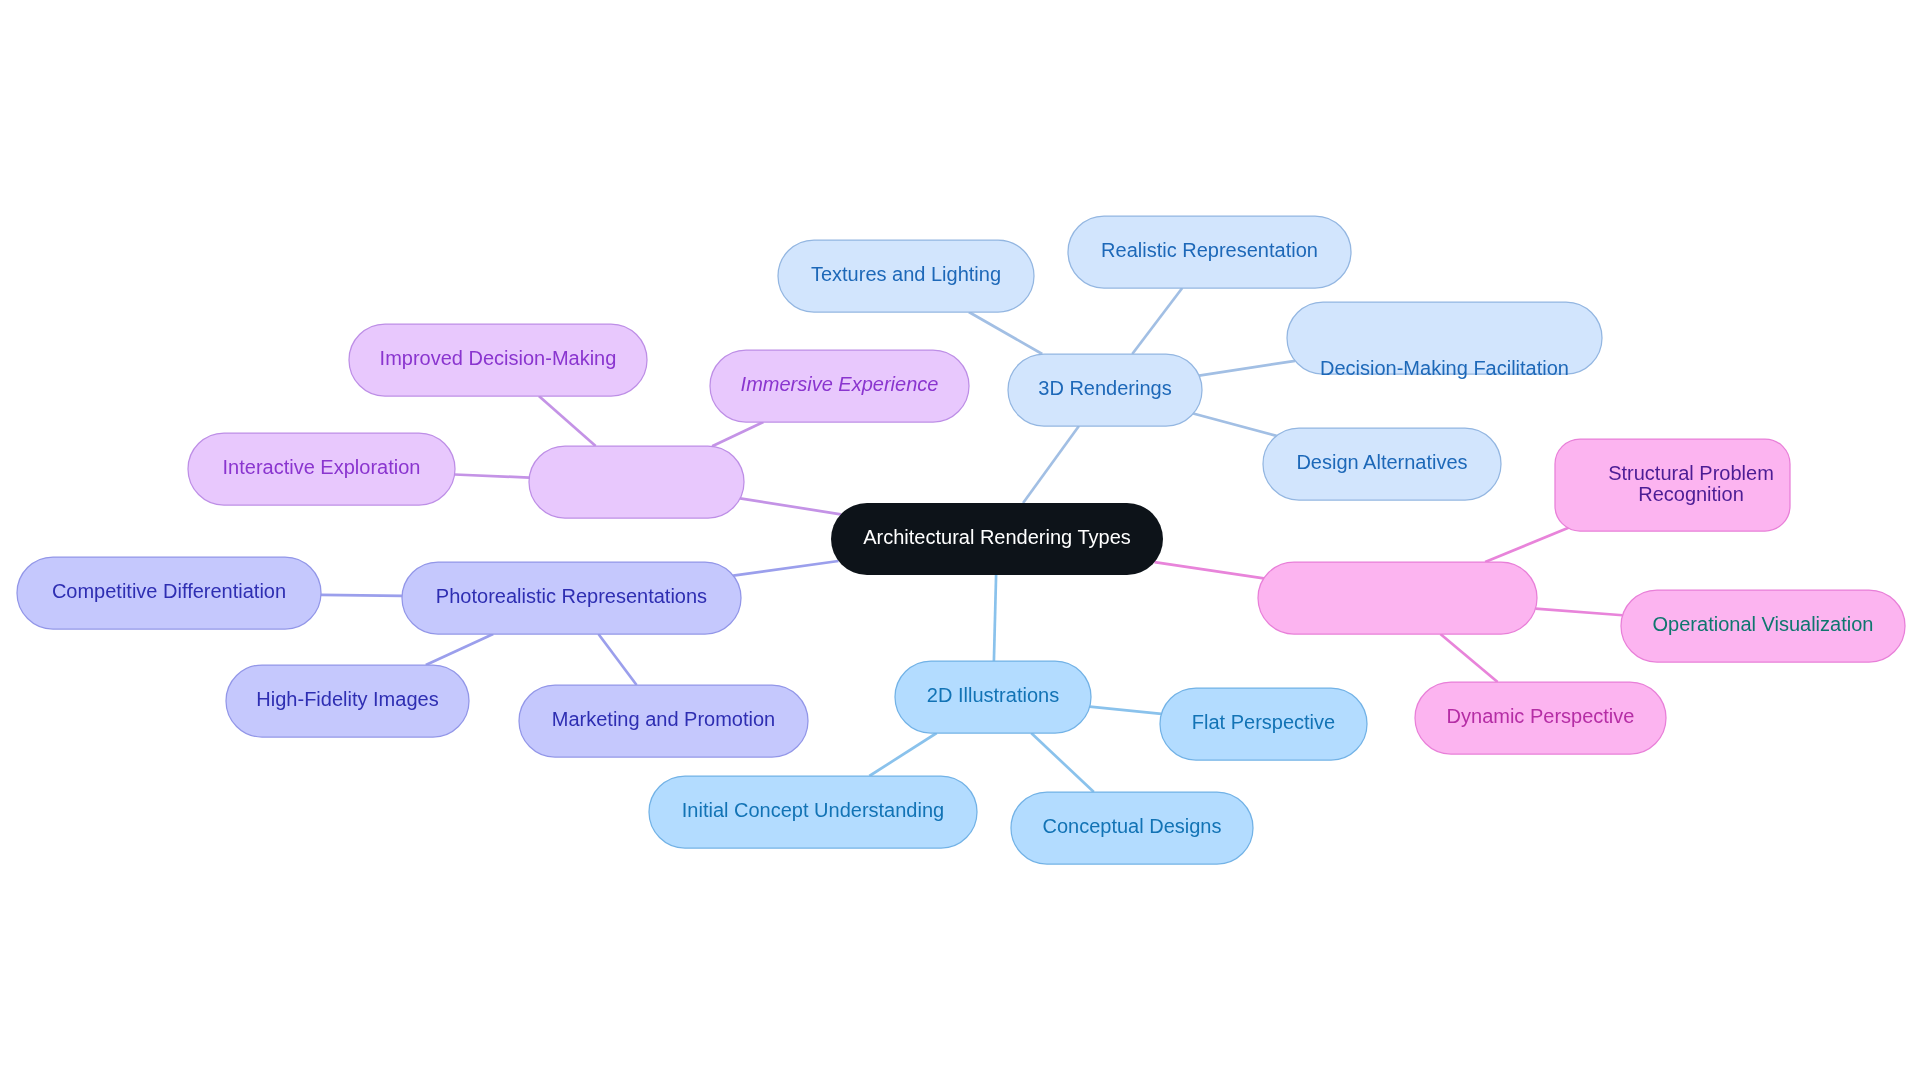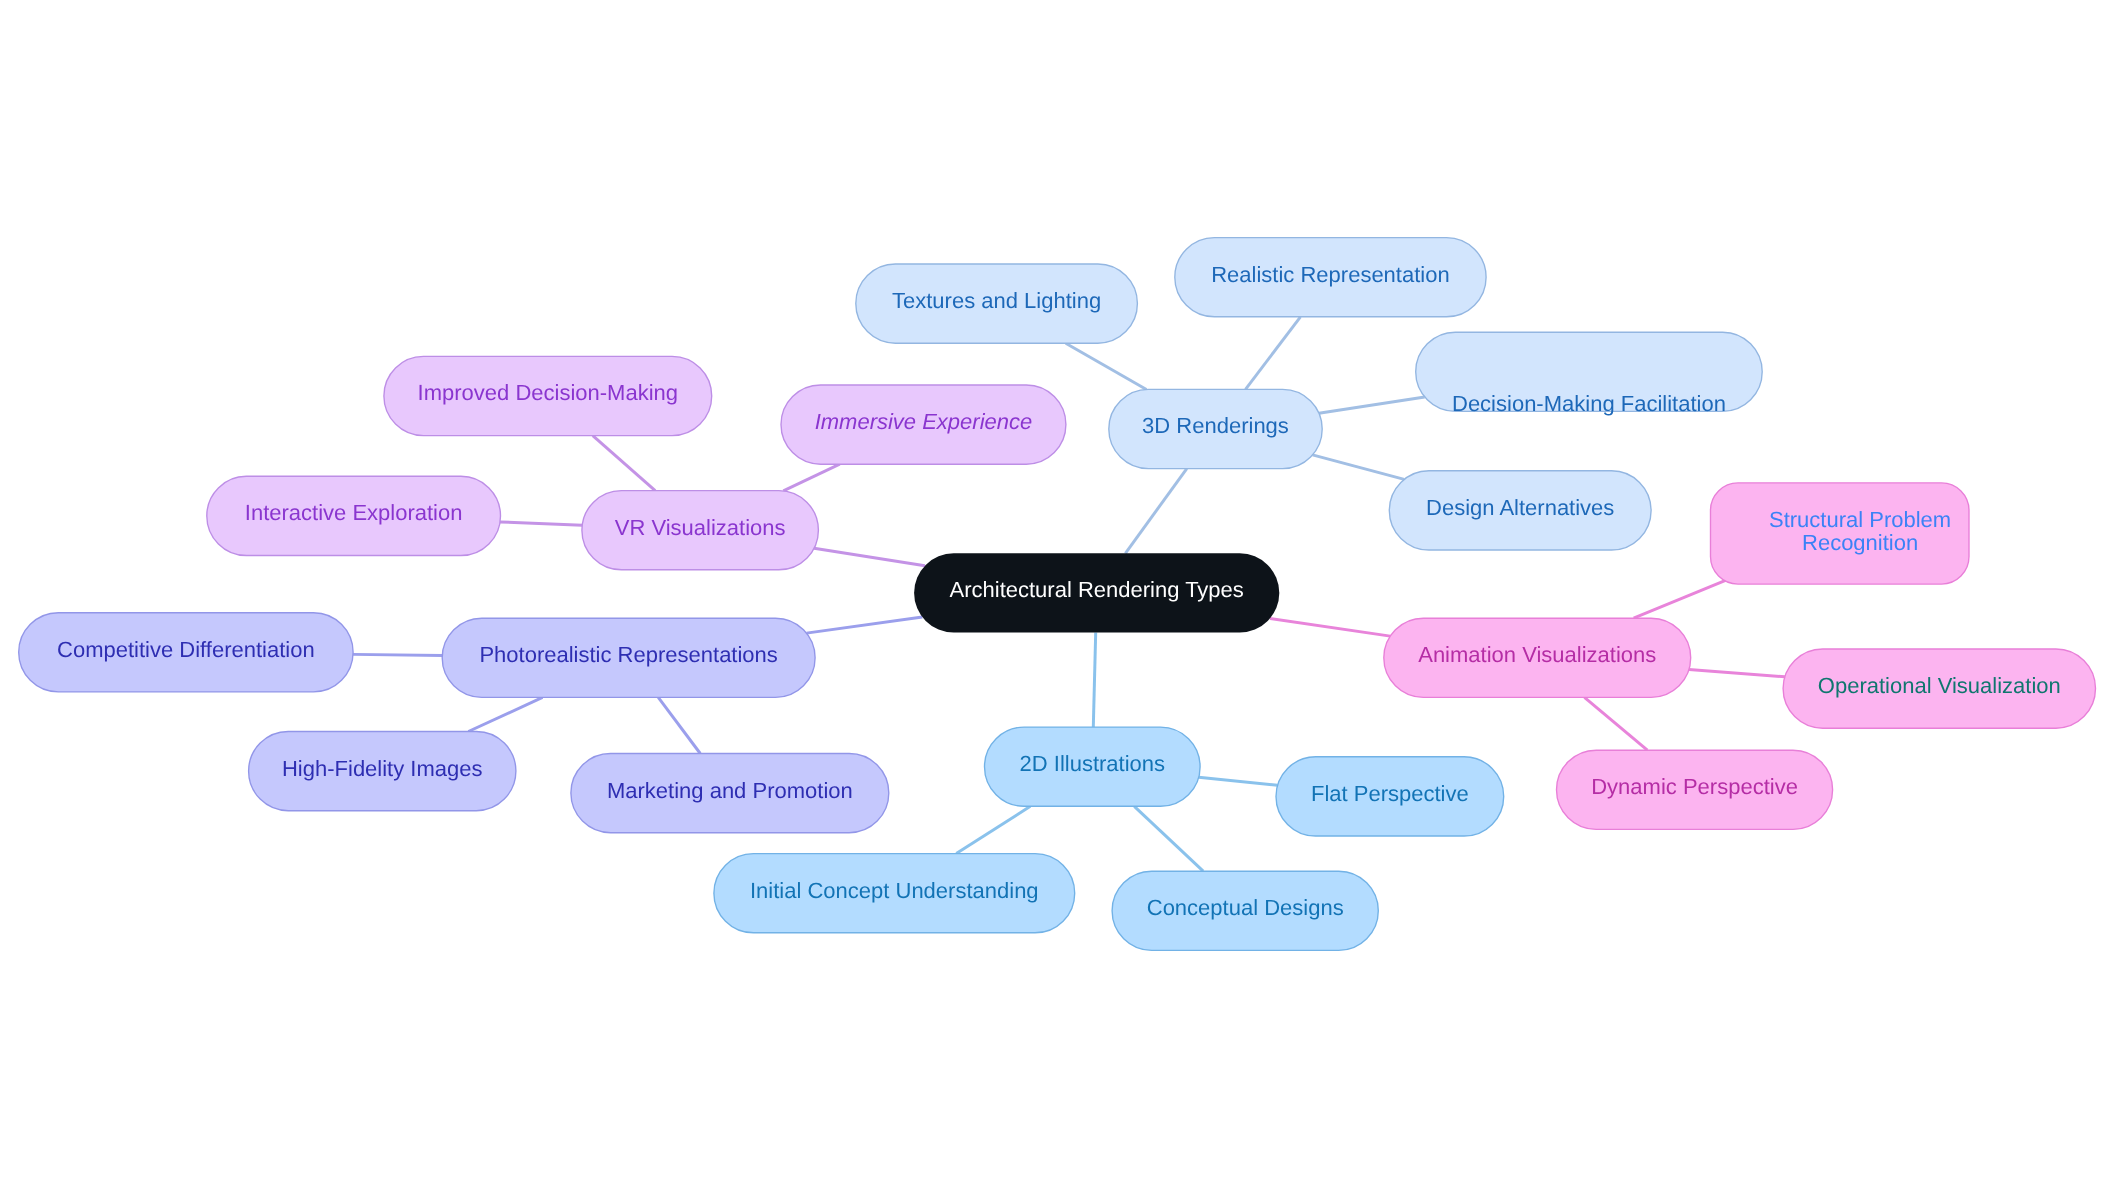--- a/index.html
+++ b/index.html
@@ -80,26 +80,24 @@
 <div class="node-label" style="left: 831px; top: 503px; width: 332px; height: 72px; color: rgb(255, 255, 255);"><span>Architectural Rendering Types</span></div>
     <div class="node-label" style="left: 1008px; top: 354px; width: 194px; height: 72px; color: rgb(29, 104, 184);"><span>3D Renderings</span></div>
     <div class="node-label" style="left: 778px; top: 240px; width: 256px; height: 72px; color: rgb(29, 104, 184);"><span>Textures and Lighting</span></div>
     <div class="node-label" style="left: 1068px; top: 216px; width: 283px; height: 72px; color: rgb(29, 104, 184);"><span>Realistic Representation</span></div>
     <div class="node-label" style="left: 1287px; top: 302px; width: 315px; height: 72px; color: rgb(29, 104, 184); margin-top: 32px;"><span>Decision-Making Facilitation</span></div>
     <div class="node-label" style="left: 1263px; top: 428px; width: 238px; height: 72px; color: rgb(29, 104, 184);"><span>Design Alternatives</span></div>
     <div class="node-label" style="left: 895px; top: 661px; width: 196px; height: 72px; color: rgb(18, 115, 181);"><span>2D Illustrations</span></div>
     <div class="node-label" style="left: 1160px; top: 688px; width: 207px; height: 72px; color: rgb(18, 115, 181);"><span>Flat Perspective</span></div>
     <div class="node-label" style="left: 649px; top: 776px; width: 328px; height: 72px; color: rgb(18, 115, 181);"><span>Initial Concept Understanding</span></div>
     <div class="node-label" style="left: 1011px; top: 792px; width: 242px; height: 72px; color: rgb(18, 115, 181);"><span>Conceptual Designs</span></div>
-    <div class="node-label" style="left: 529px; top: 446px; width: 215px; height: 72px; color: rgb(138, 53, 207);"><span>VR Visualizations</span></div>
     <div class="node-label" style="left: 349px; top: 324px; width: 298px; height: 72px; color: rgb(138, 53, 207);"><span>Improved Decision-Making</span></div>
     <div class="node-label" style="left: 710px; top: 350px; width: 259px; height: 72px; color: rgb(138, 53, 207); font-style: italic;"><span>Immersive Experience</span></div>
     <div class="node-label" style="left: 188px; top: 433px; width: 267px; height: 72px; color: rgb(138, 53, 207);"><span>Interactive Exploration</span></div>
     <div class="node-label" style="left: 402px; top: 562px; width: 339px; height: 72px; color: rgb(46, 46, 178);"><span>Photorealistic Representations</span></div>
     <div class="node-label" style="left: 17px; top: 557px; width: 304px; height: 72px; color: rgb(46, 46, 178);"><span>Competitive Differentiation</span></div>
     <div class="node-label" style="left: 226px; top: 665px; width: 243px; height: 72px; color: rgb(46, 46, 178);"><span>High-Fidelity Images</span></div>
     <div class="node-label" style="left: 519px; top: 685px; width: 289px; height: 72px; color: rgb(46, 46, 178);"><span>Marketing and Promotion</span></div>
-    <div class="node-label" style="left: 1258px; top: 562px; width: 279px; height: 72px; color: rgb(181, 45, 165);"><span>Animation Visualizations</span></div>
-    <div class="node-label" style="left: 1555px; top: 439px; width: 272px; height: 92px; color: #3b82f6;"><span>Structural Problem
+    <div class="node-label" style="left: 1555px; top: 439px; width: 272px; height: 92px; color: #4c1d95;"><span>Structural Problem
 Recognition</span></div>
     <div class="node-label" style="left: 1621px; top: 590px; width: 284px; height: 72px; color: #0f766e;"><span>Operational Visualization</span></div>
     <div class="node-label" style="left: 1415px; top: 682px; width: 251px; height: 72px; color: rgb(181, 45, 165);"><span>Dynamic Perspective</span></div>
   </div>
 
 </body></html>

